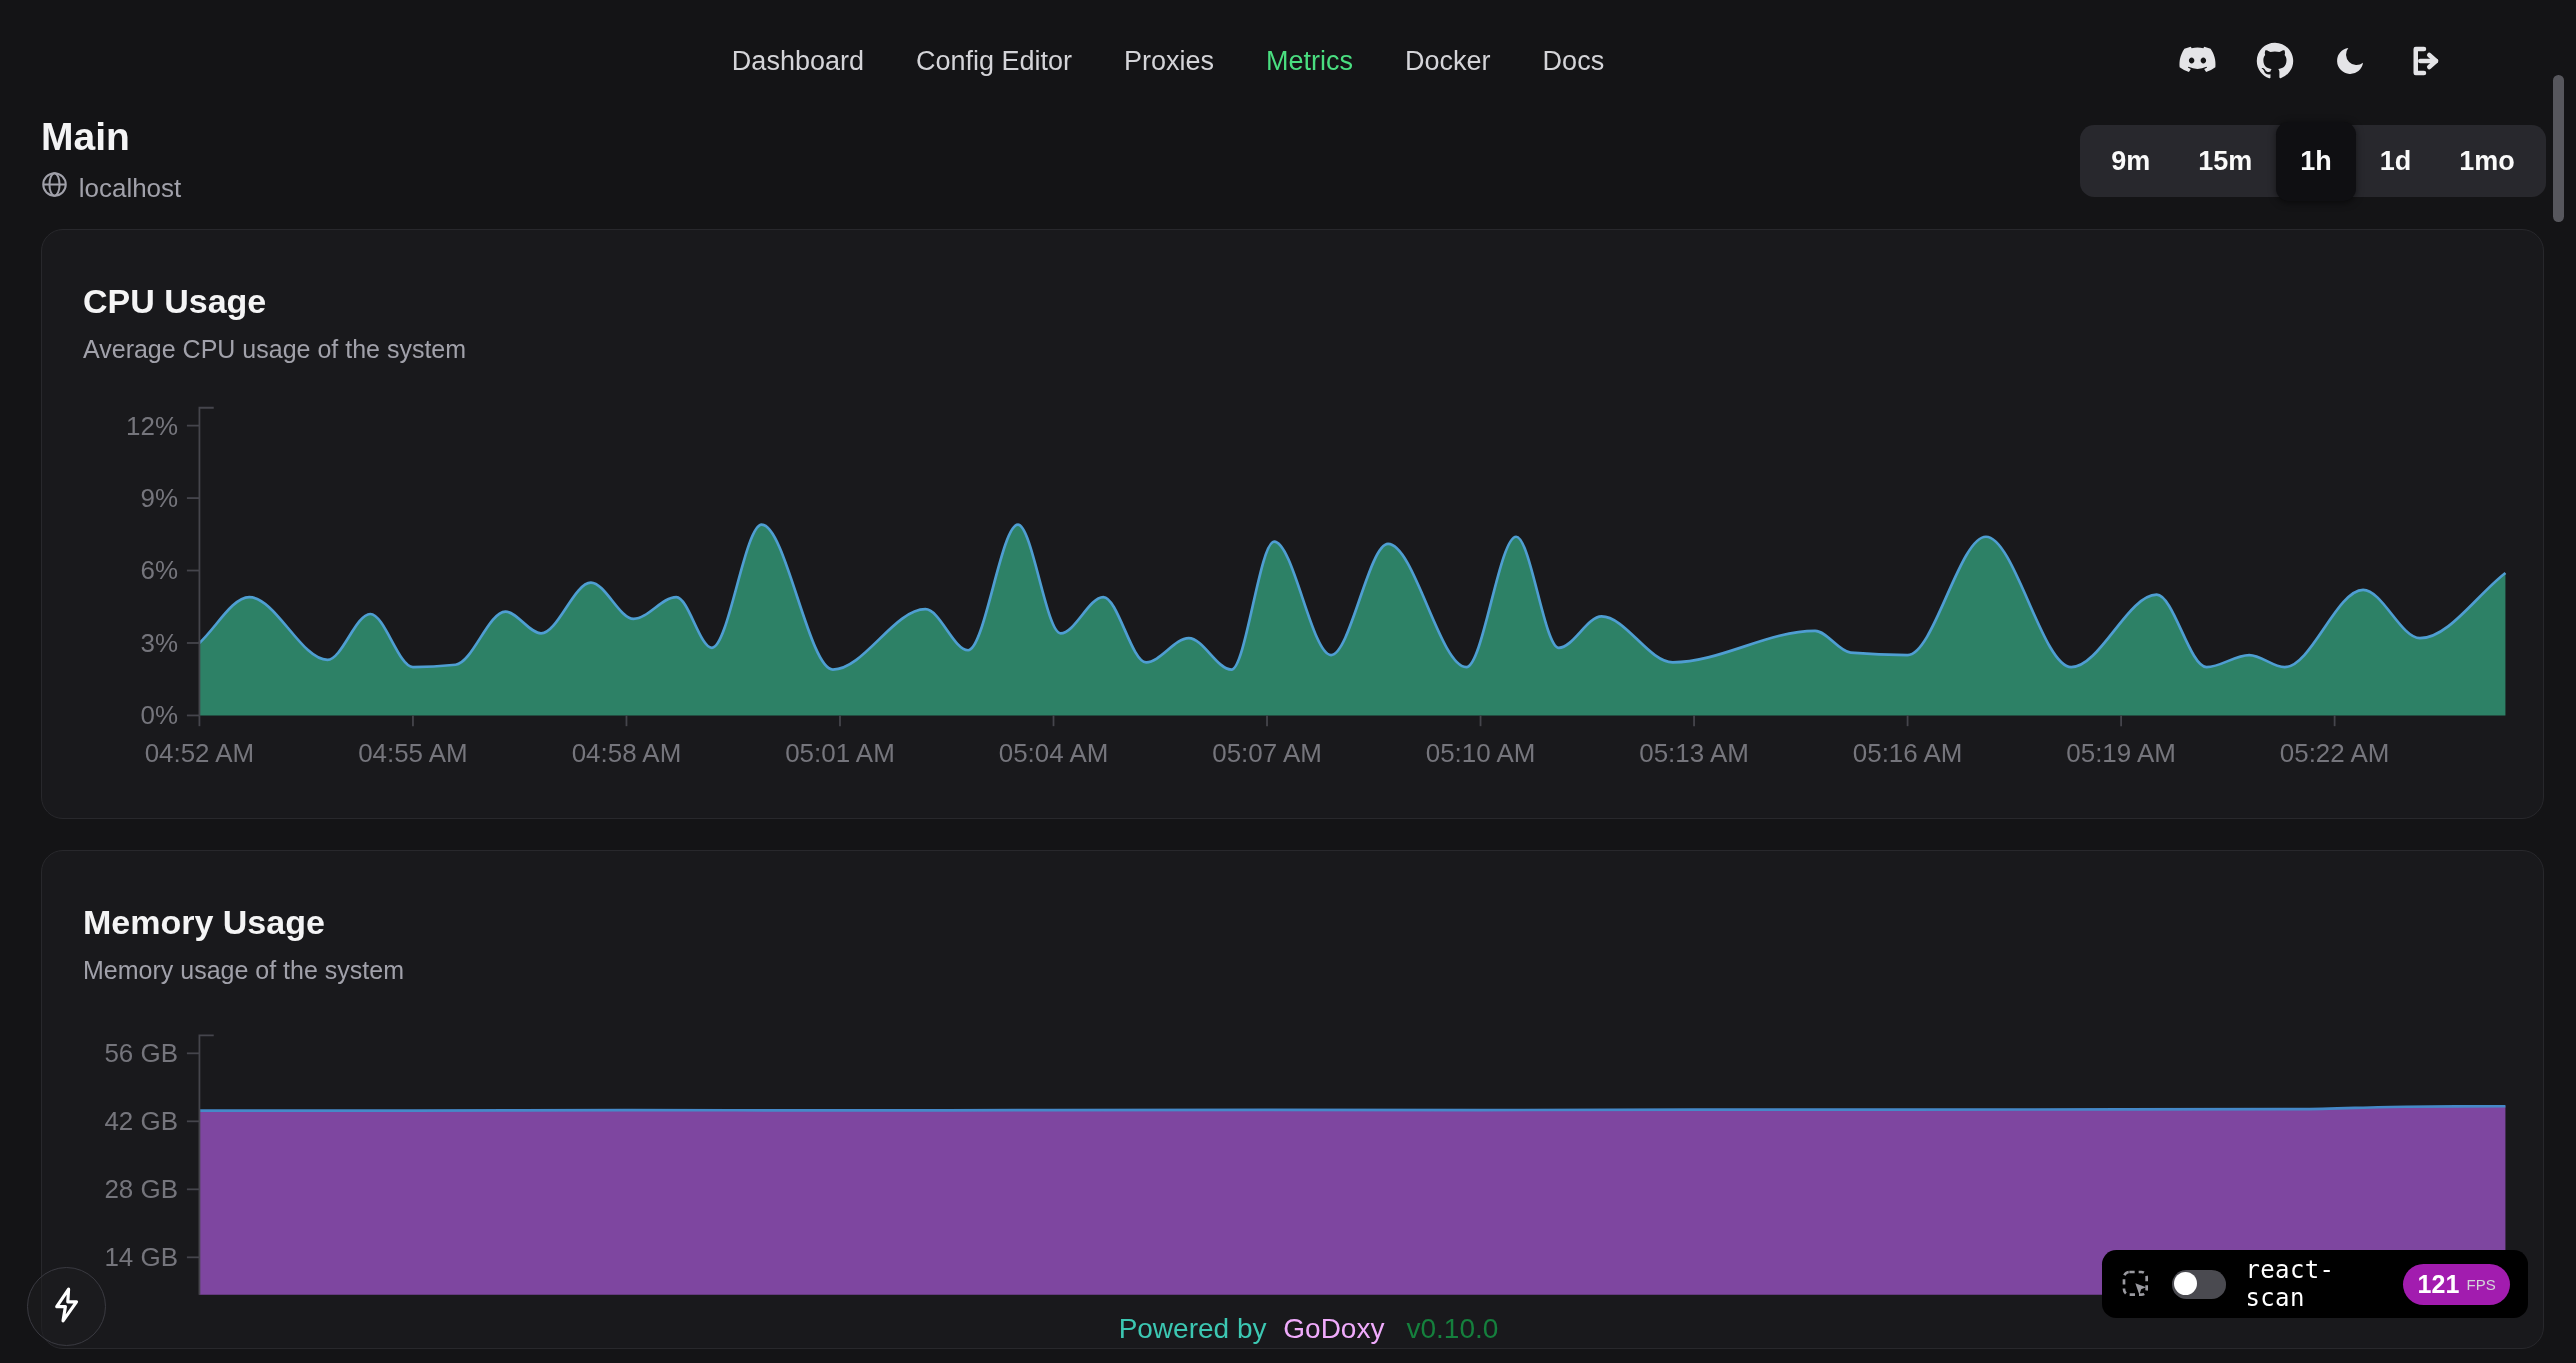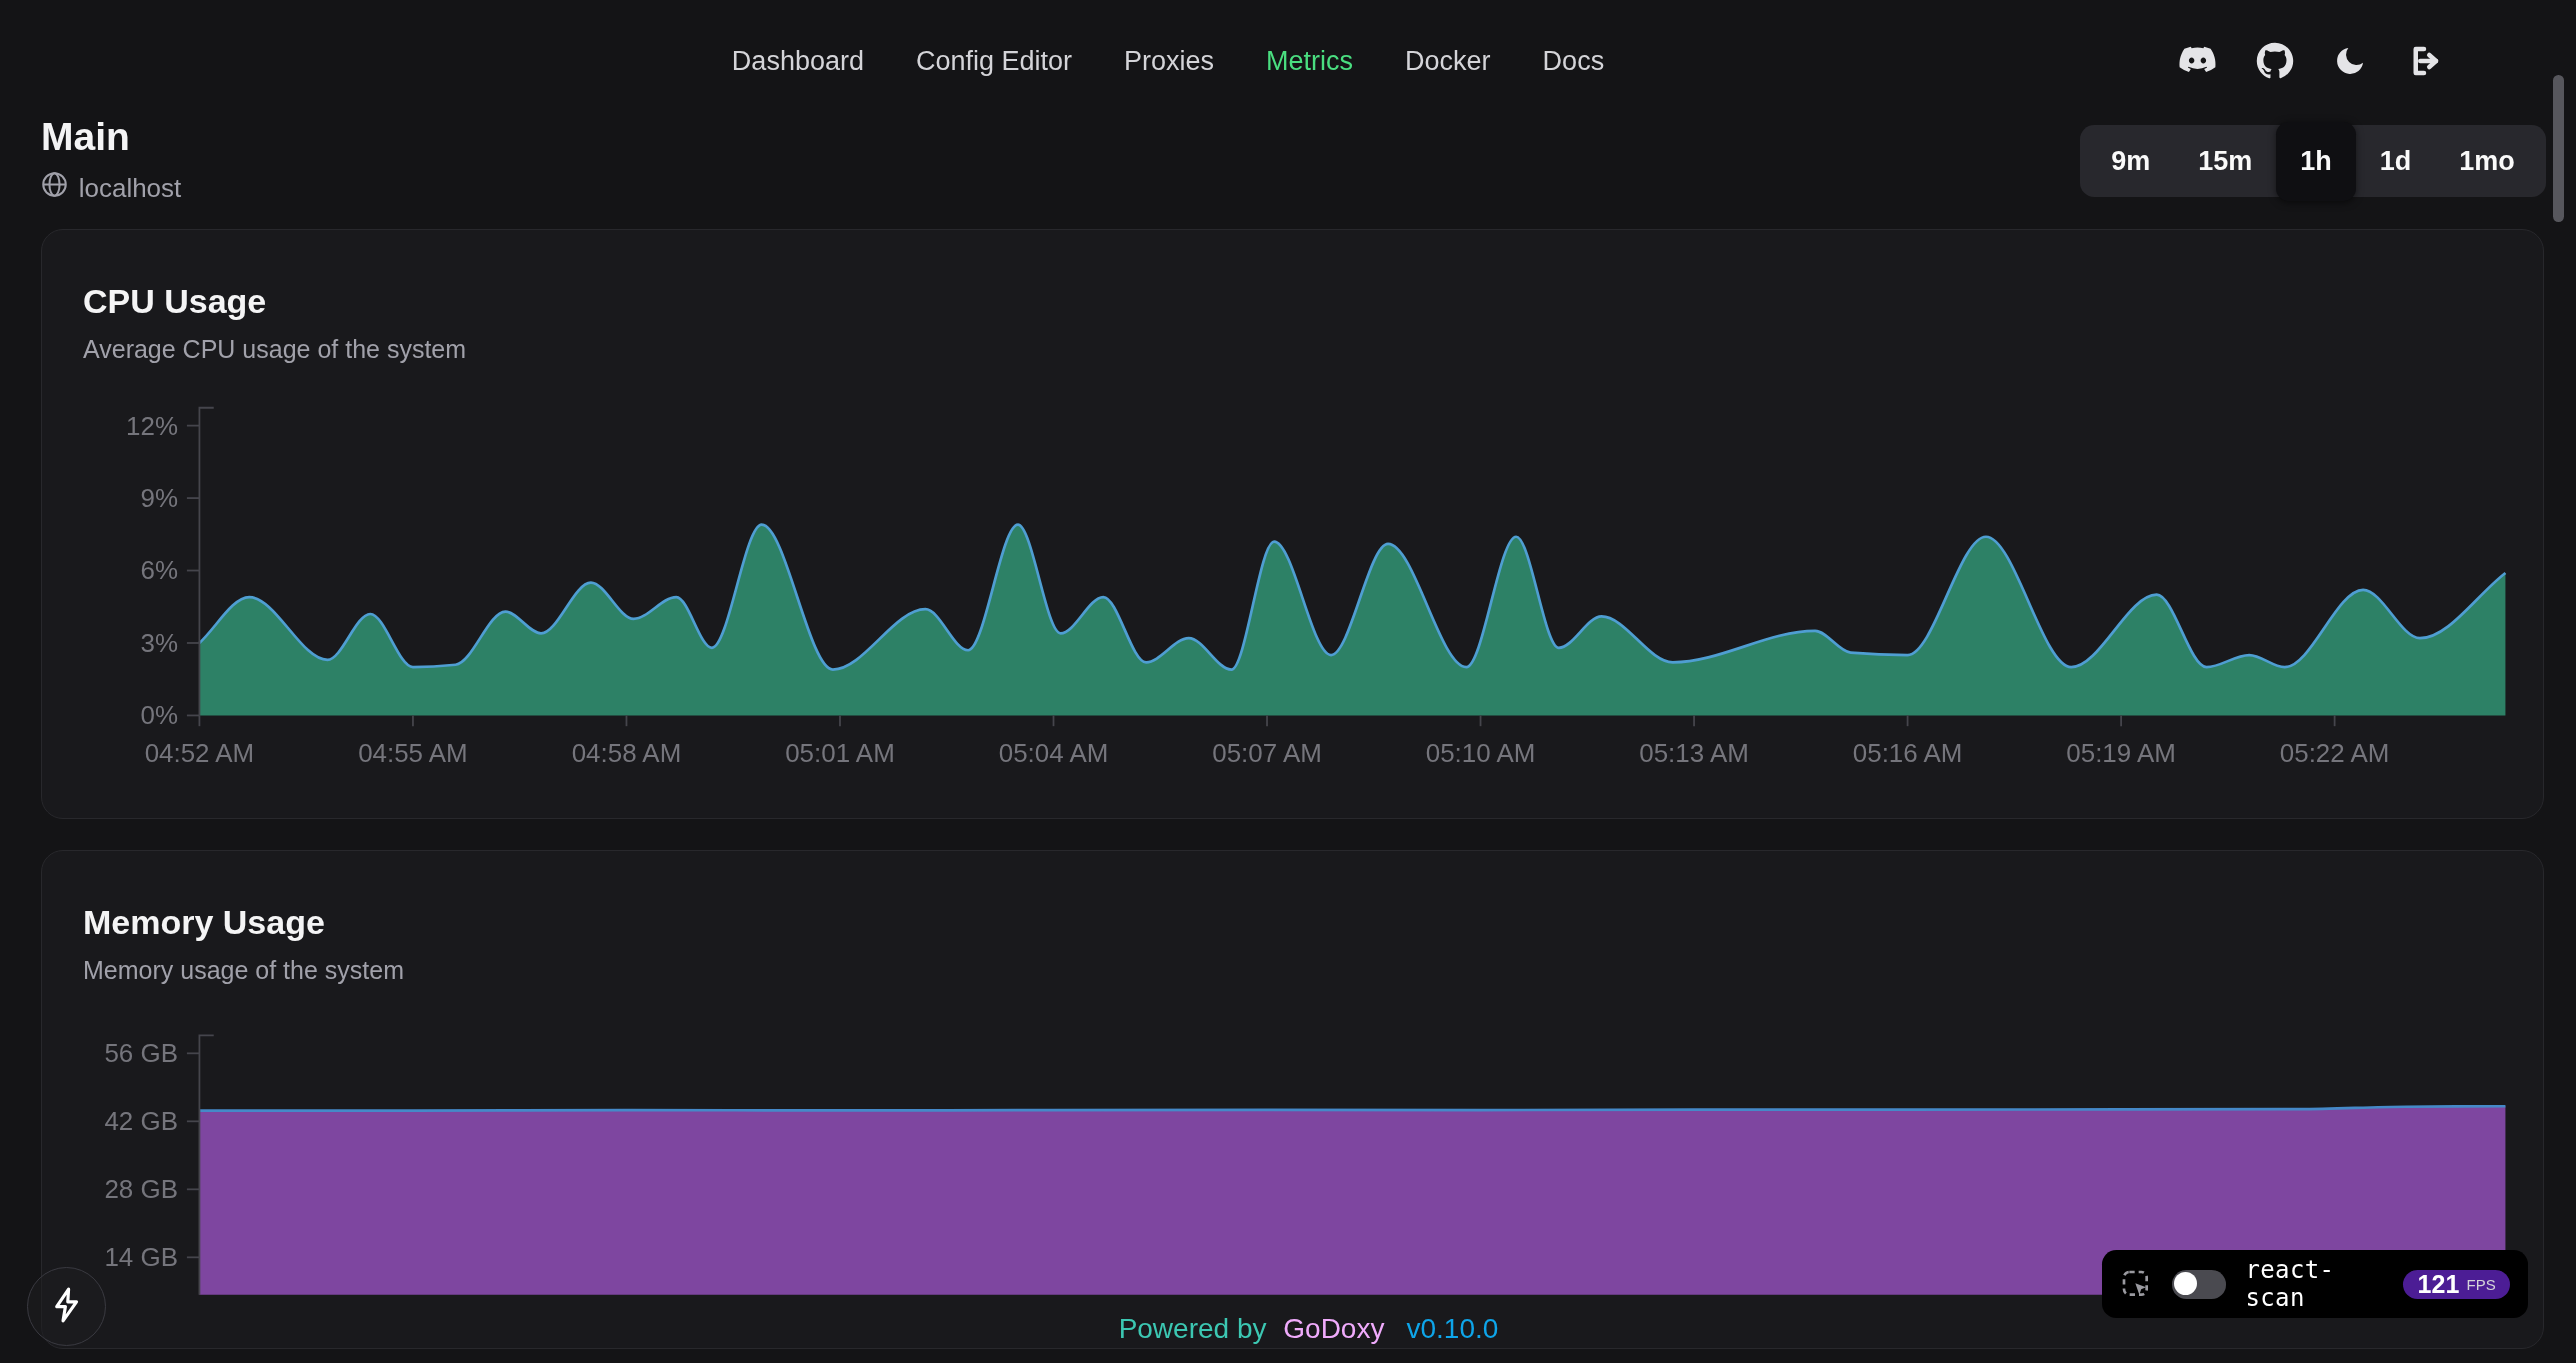--- a/index.html
+++ b/index.html
@@ -56,21 +56,21 @@
   #mem-chart { top:161px; width:2501px; height:283px; }
   svg.chart text { font-family:"Liberation Sans", sans-serif; }
   
   .footer {
     position:absolute; left:0; right:0; top:1313px; text-align:center;
     font-size:28px; z-index:8;
   }
   .footer span { cursor:default;margin-left:41px; }
   .footer .pb { color:#3cc7b2; }
   .footer .brand { color:#f0abfc; margin-left:9px; cursor:pointer; }
-  .footer .ver { color:#0ea5e9; margin-left:14.3px;margin-top:32px; }
+  .footer .ver { color:#15803d; margin-left:14.3px;margin-top:32px; }
   
   .zap-btn {
     position:absolute; left:27px; top:1267px; width:79px; height:79px; z-index:9;
     border-radius:50%; border:1.8px solid #3a3a41; background:rgba(30,30,33,.55);
     display:flex; align-items:center; justify-content:center; cursor:pointer;
   }
   
   .react-scan {
     position:absolute; left:2102px; top:1250px; width:426px; height:68px; z-index:10;
     background:#000; border-radius:14.3px; display:flex; align-items:center;
@@ -80,21 +80,21 @@
   .toggle {
     position:relative; width:54px; height:29px; background:#4a4a50;
     border-radius:14.3px; cursor:pointer; flex:0 0 auto;
   }
   .toggle .knob {
     position:absolute; left:2.7px; top:2.7px; width:23px; height:23px;
     border-radius:50%; background:#fff;
   }
   .rs-label { font-family:"DejaVu Sans Mono", monospace; font-size:24px; color:#fff; letter-spacing:0.4px; }
   .fps-badge {
-    margin-left:auto; height:29px; background:#4c1d95; border-radius:20.6px;
+    margin-left:auto; height:41px; background:#a21caf; border-radius:20.6px;
     display:flex; align-items:center; padding:0 14.3px; gap:7.2px;
   }
   .fps-value { font-size:25px; font-weight:bold; color:#fff; }
   .fps-unit { font-size:15px; color:#d4d4d8; }
 </style>
 </head>
 <body>
 
 <nav class="topnav">
   <span class="nav-item">Dashboard</span>

